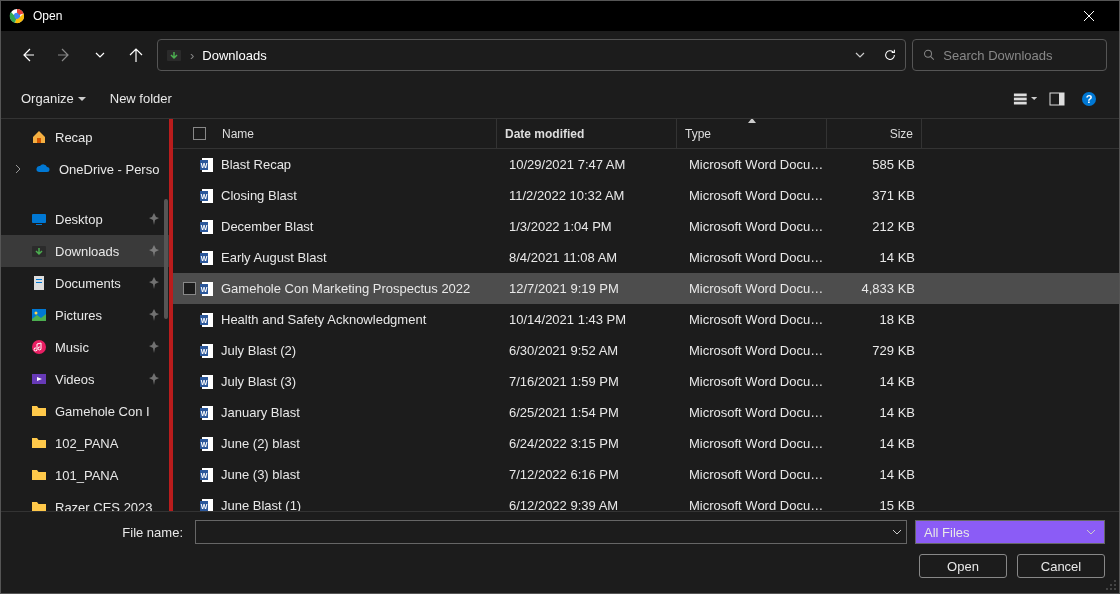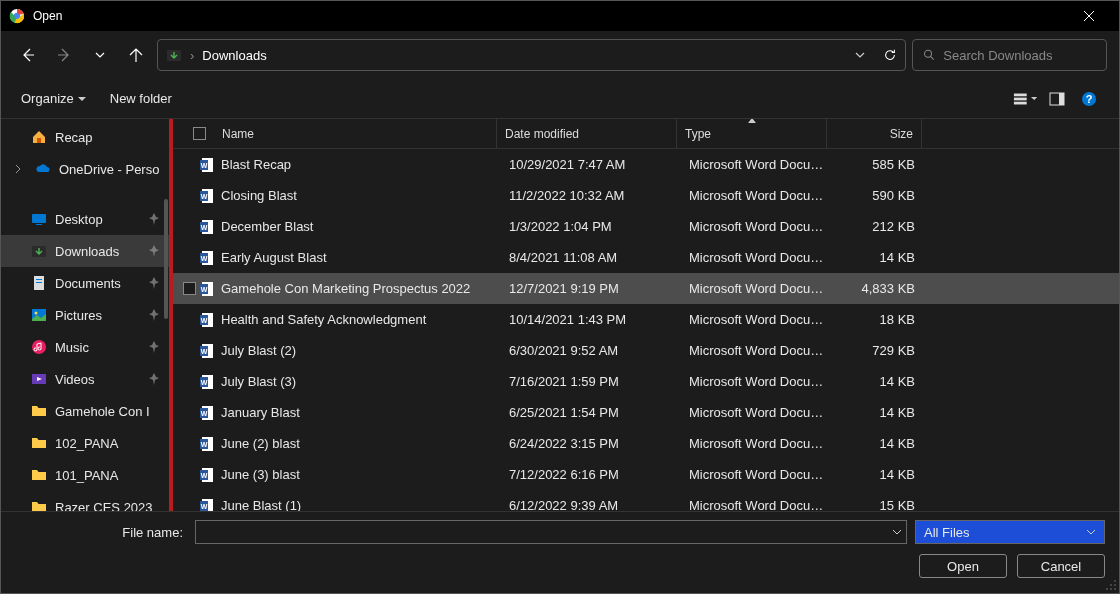--- a/index.html
+++ b/index.html
@@ -35,21 +35,21 @@
   .side-item .label { flex: 1; white-space: nowrap; overflow: hidden; text-overflow: ellipsis; }
   .side-item .pin { width: 14px; height: 14px; margin-right: 8px; opacity: 0.6; flex-shrink: 0; }
   .side-item .chev { position: absolute; left: 12px; width: 10px; opacity: 0.7; }
   .side-spacer { height: 18px; }
   .side-scroll-thumb { position: absolute; right: 1px; top: 80px; width: 4px; height: 120px; background: #555; border-radius: 2px; }
 
   .filelist { flex: 1; display: flex; flex-direction: column; overflow: hidden; border-left: 4px solid #b91c1c; }
   .fl-header { height: 30px; display: flex; align-items: center; border-bottom: 1px solid #333; font-size: 12px; color: #ddd; padding-left: 6px; }
   .fl-header .col { padding: 0 8px; display: flex; align-items: center; height: 100%; border-right: 1px solid #333; cursor: pointer; position: relative; }
   .col-name { width: 318px; display: flex; align-items: center; gap: 8px; }
-  .col-date { width: 180px; }
+  .col-date { width: 180px; font-weight: bold; }
   .col-type { width: 150px; display: flex; align-items: center; justify-content: space-between; }
   .col-size { width: 95px; text-align: right; justify-content: flex-end; }
   .fl-header .cb { width: 13px; height: 13px; border: 1px solid #888; background: #1c1c1c; margin-left: 6px; }
 
   .fl-body { flex: 1; overflow-y: auto; }
   .fl-row { height: 31px; display: flex; align-items: center; padding-left: 6px; cursor: pointer; font-size: 13px; }
   .fl-row.selected { background: #4d4d4d; }
   .fl-row .cbwrap { width: 20px; display: flex; justify-content: center; visibility: hidden; }
   .fl-row:hover .cbwrap, .fl-row.selected .cbwrap { visibility: visible; }
   .fl-row .cb { width: 13px; height: 13px; border: 1px solid #888; background: #1c1c1c; }
@@ -57,21 +57,21 @@
   .fl-row .fname { width: 280px; white-space: nowrap; overflow: hidden; text-overflow: ellipsis; }
   .fl-row .fdate { width: 180px; padding-left: 8px; }
   .fl-row .ftype { width: 150px; padding-left: 8px; white-space: nowrap; overflow: hidden; text-overflow: ellipsis; }
   .fl-row .fsize { width: 92px; text-align: right; padding-right: 8px; }
 
   .footer { height: 82px; background: #1c1c1c; border-top: 1px solid #333; display: flex; flex-direction: column; padding: 8px 14px; gap: 10px; }
   .fn-row { display: flex; align-items: center; gap: 8px; }
   .fn-label { width: 172px; text-align: right; font-size: 13px; padding-right: 4px; }
   .fn-input { flex: 1; height: 24px; background: #1c1c1c; border: 1px solid #666; padding: 0 6px; display: flex; align-items: center; position: relative; }
   .fn-input .dd { position: absolute; right: 4px; }
-  .filter-dd { width: 190px; height: 24px; background: #1d4ed8; border: 1px solid #666; display: flex; align-items: center; padding: 0 8px; justify-content: space-between; cursor: pointer; }
+  .filter-dd { width: 190px; height: 24px; background: #8b5cf6; border: 1px solid #666; display: flex; align-items: center; padding: 0 8px; justify-content: space-between; cursor: pointer; }
   .btn-row { display: flex; justify-content: flex-end; gap: 10px; }
   .btn { width: 88px; height: 24px; background: #1c1c1c; border: 1px solid #888; border-radius: 3px; display: flex; align-items: center; justify-content: center; cursor: pointer; font-size: 13px; }
 
   .sort-arrow { position: absolute; left: 50%; transform: translateX(-50%); top: -1px; }
 
   svg { display: block; }
   .resize-grip { position: absolute; right: 2px; bottom: 2px; width: 12px; height: 12px; opacity: 0.5; }
 </style>
 </head>
 <body>
@@ -329,21 +329,21 @@
               <div class="cb"></div>
             </div>
             <svg class="ficon" viewBox="0 0 16 16">
               <rect x="3" y="1" width="11" height="14" fill="#fff"></rect>
               <rect x="1" y="3" width="8" height="10" fill="#2b579a"></rect>
               <text x="5" y="11" text-anchor="middle" fill="#fff" font-size="7" font-weight="bold">W</text>
             </svg>
             <div class="fname">Closing Blast</div>
             <div class="fdate">11/2/2022 10:32 AM</div>
             <div class="ftype">Microsoft Word Docum...</div>
-            <div class="fsize">590 KB</div>
+            <div class="fsize">371 KB</div>
           </div>
           <div class="fl-row">
             <div class="cbwrap">
               <div class="cb"></div>
             </div>
             <svg class="ficon" viewBox="0 0 16 16">
               <rect x="3" y="1" width="11" height="14" fill="#fff"></rect>
               <rect x="1" y="3" width="8" height="10" fill="#2b579a"></rect>
               <text x="5" y="11" text-anchor="middle" fill="#fff" font-size="7" font-weight="bold">W</text>
             </svg>

